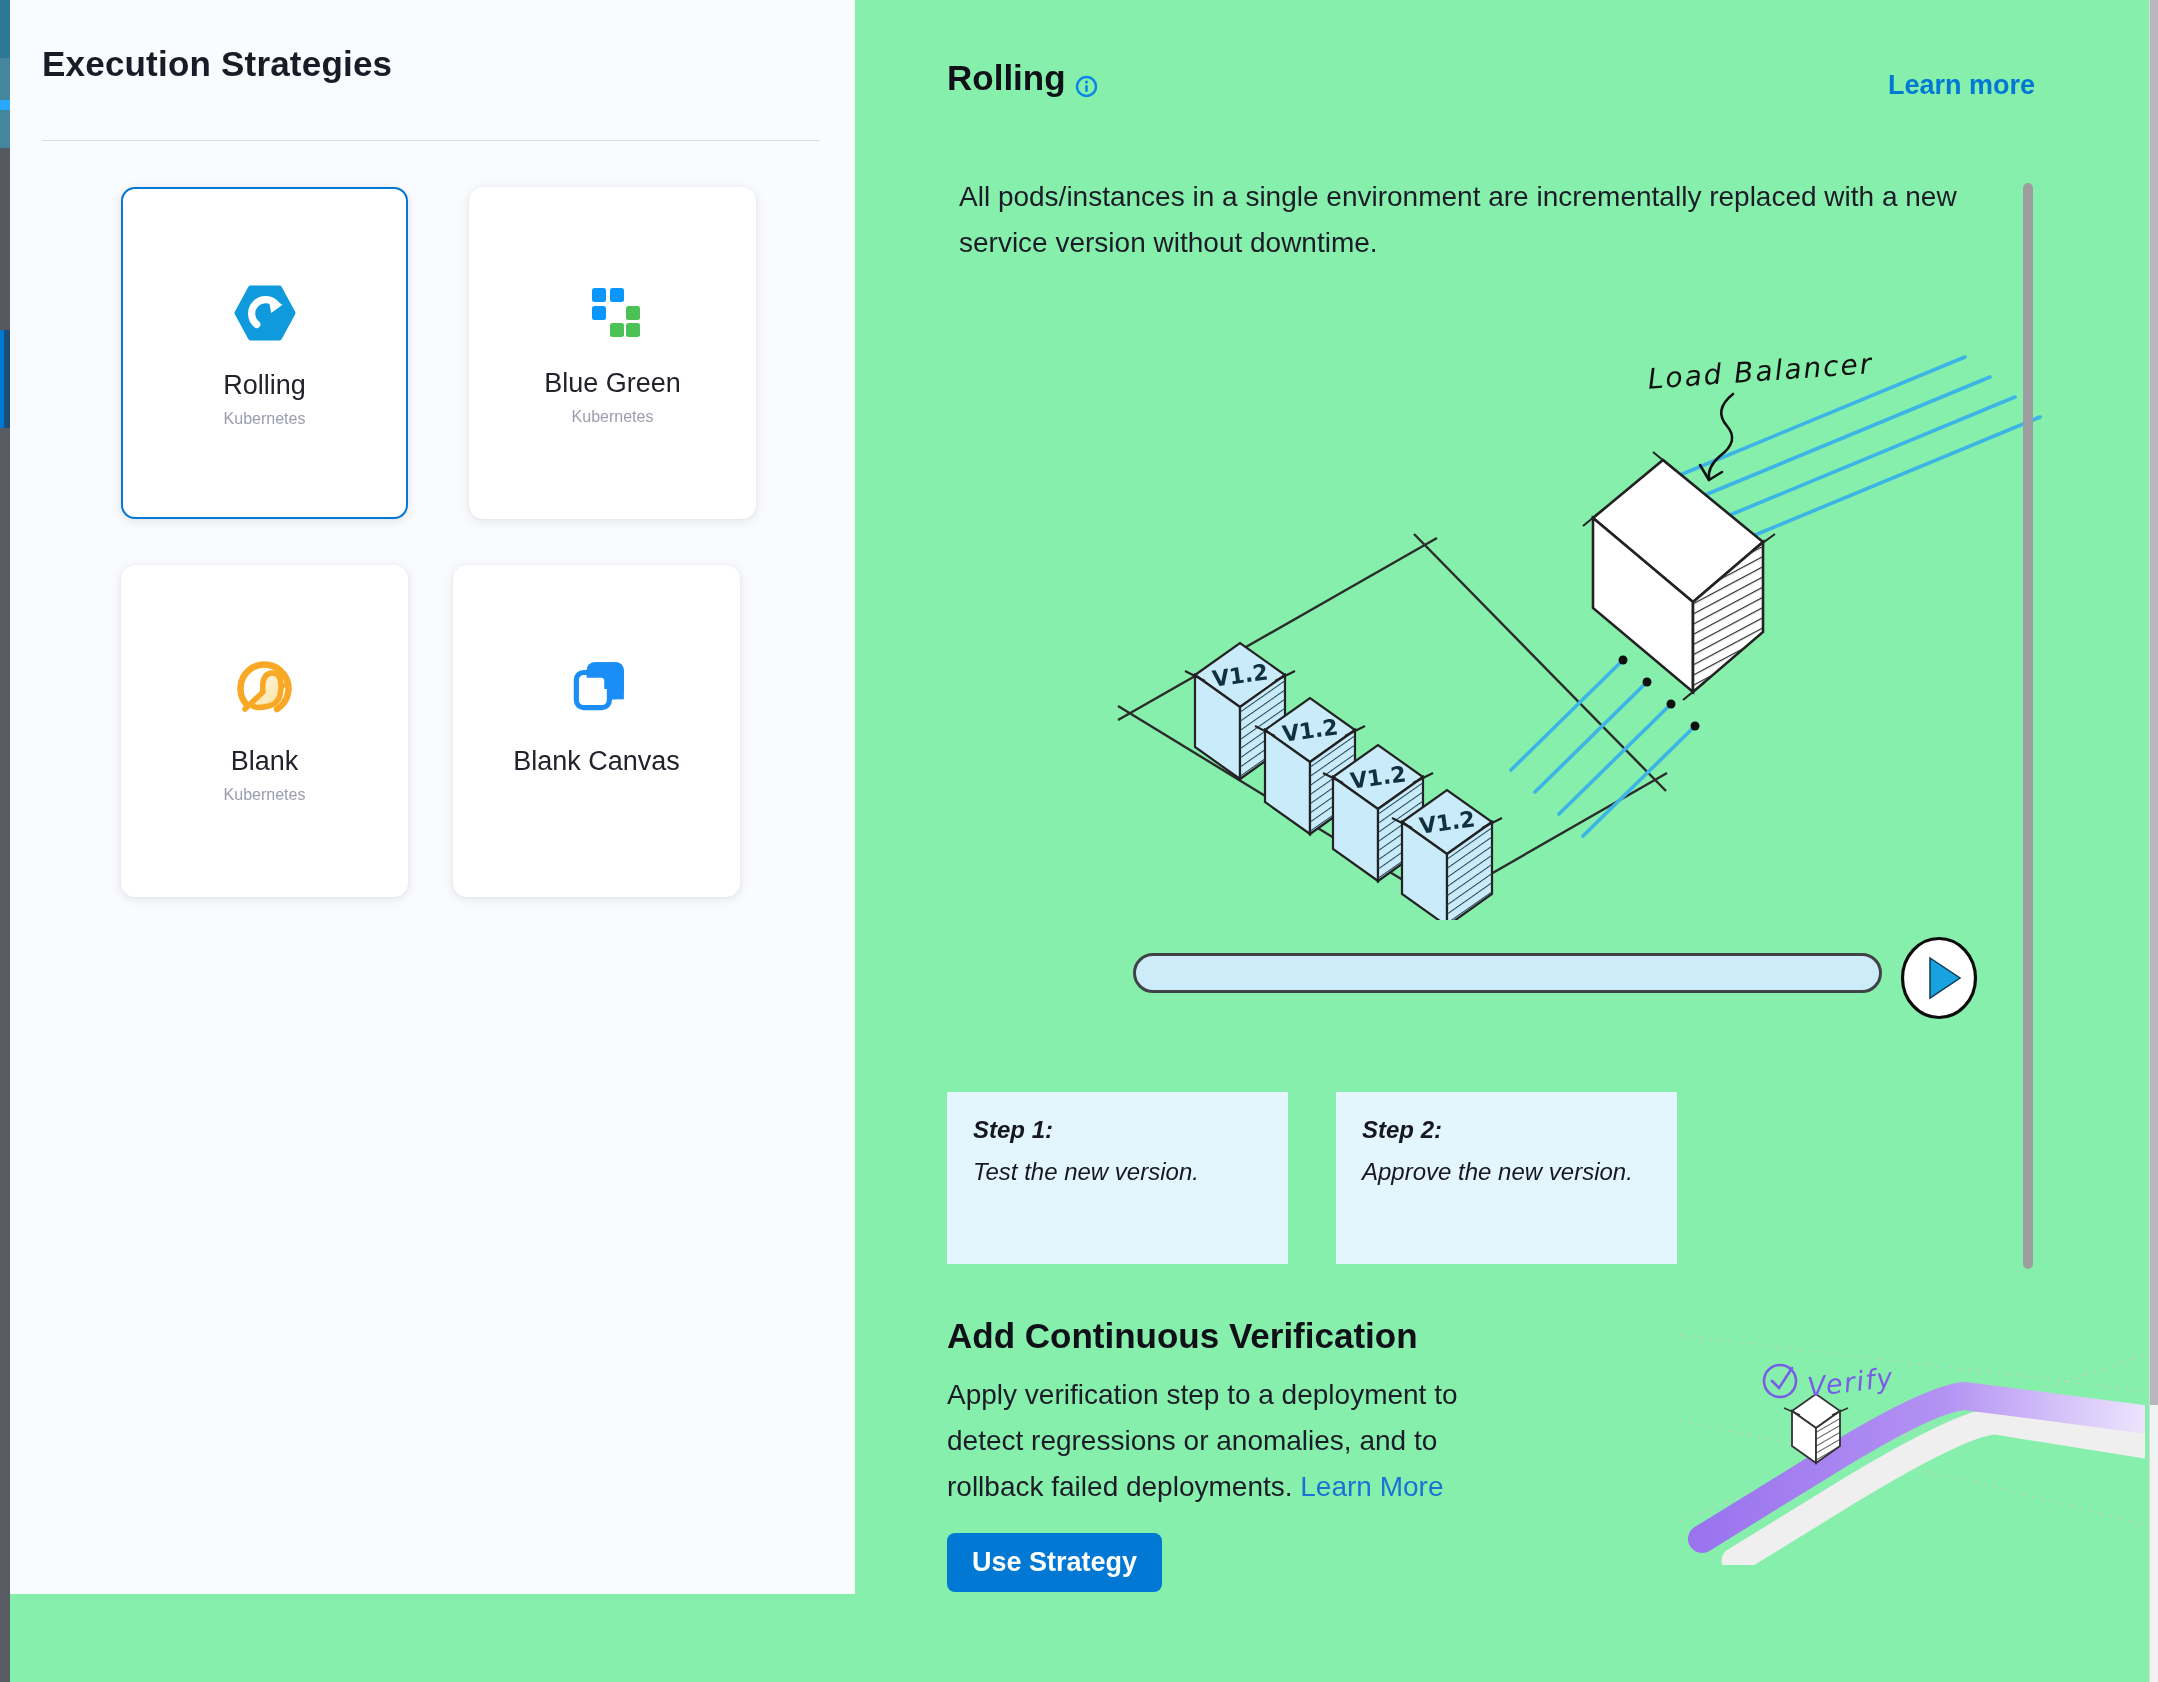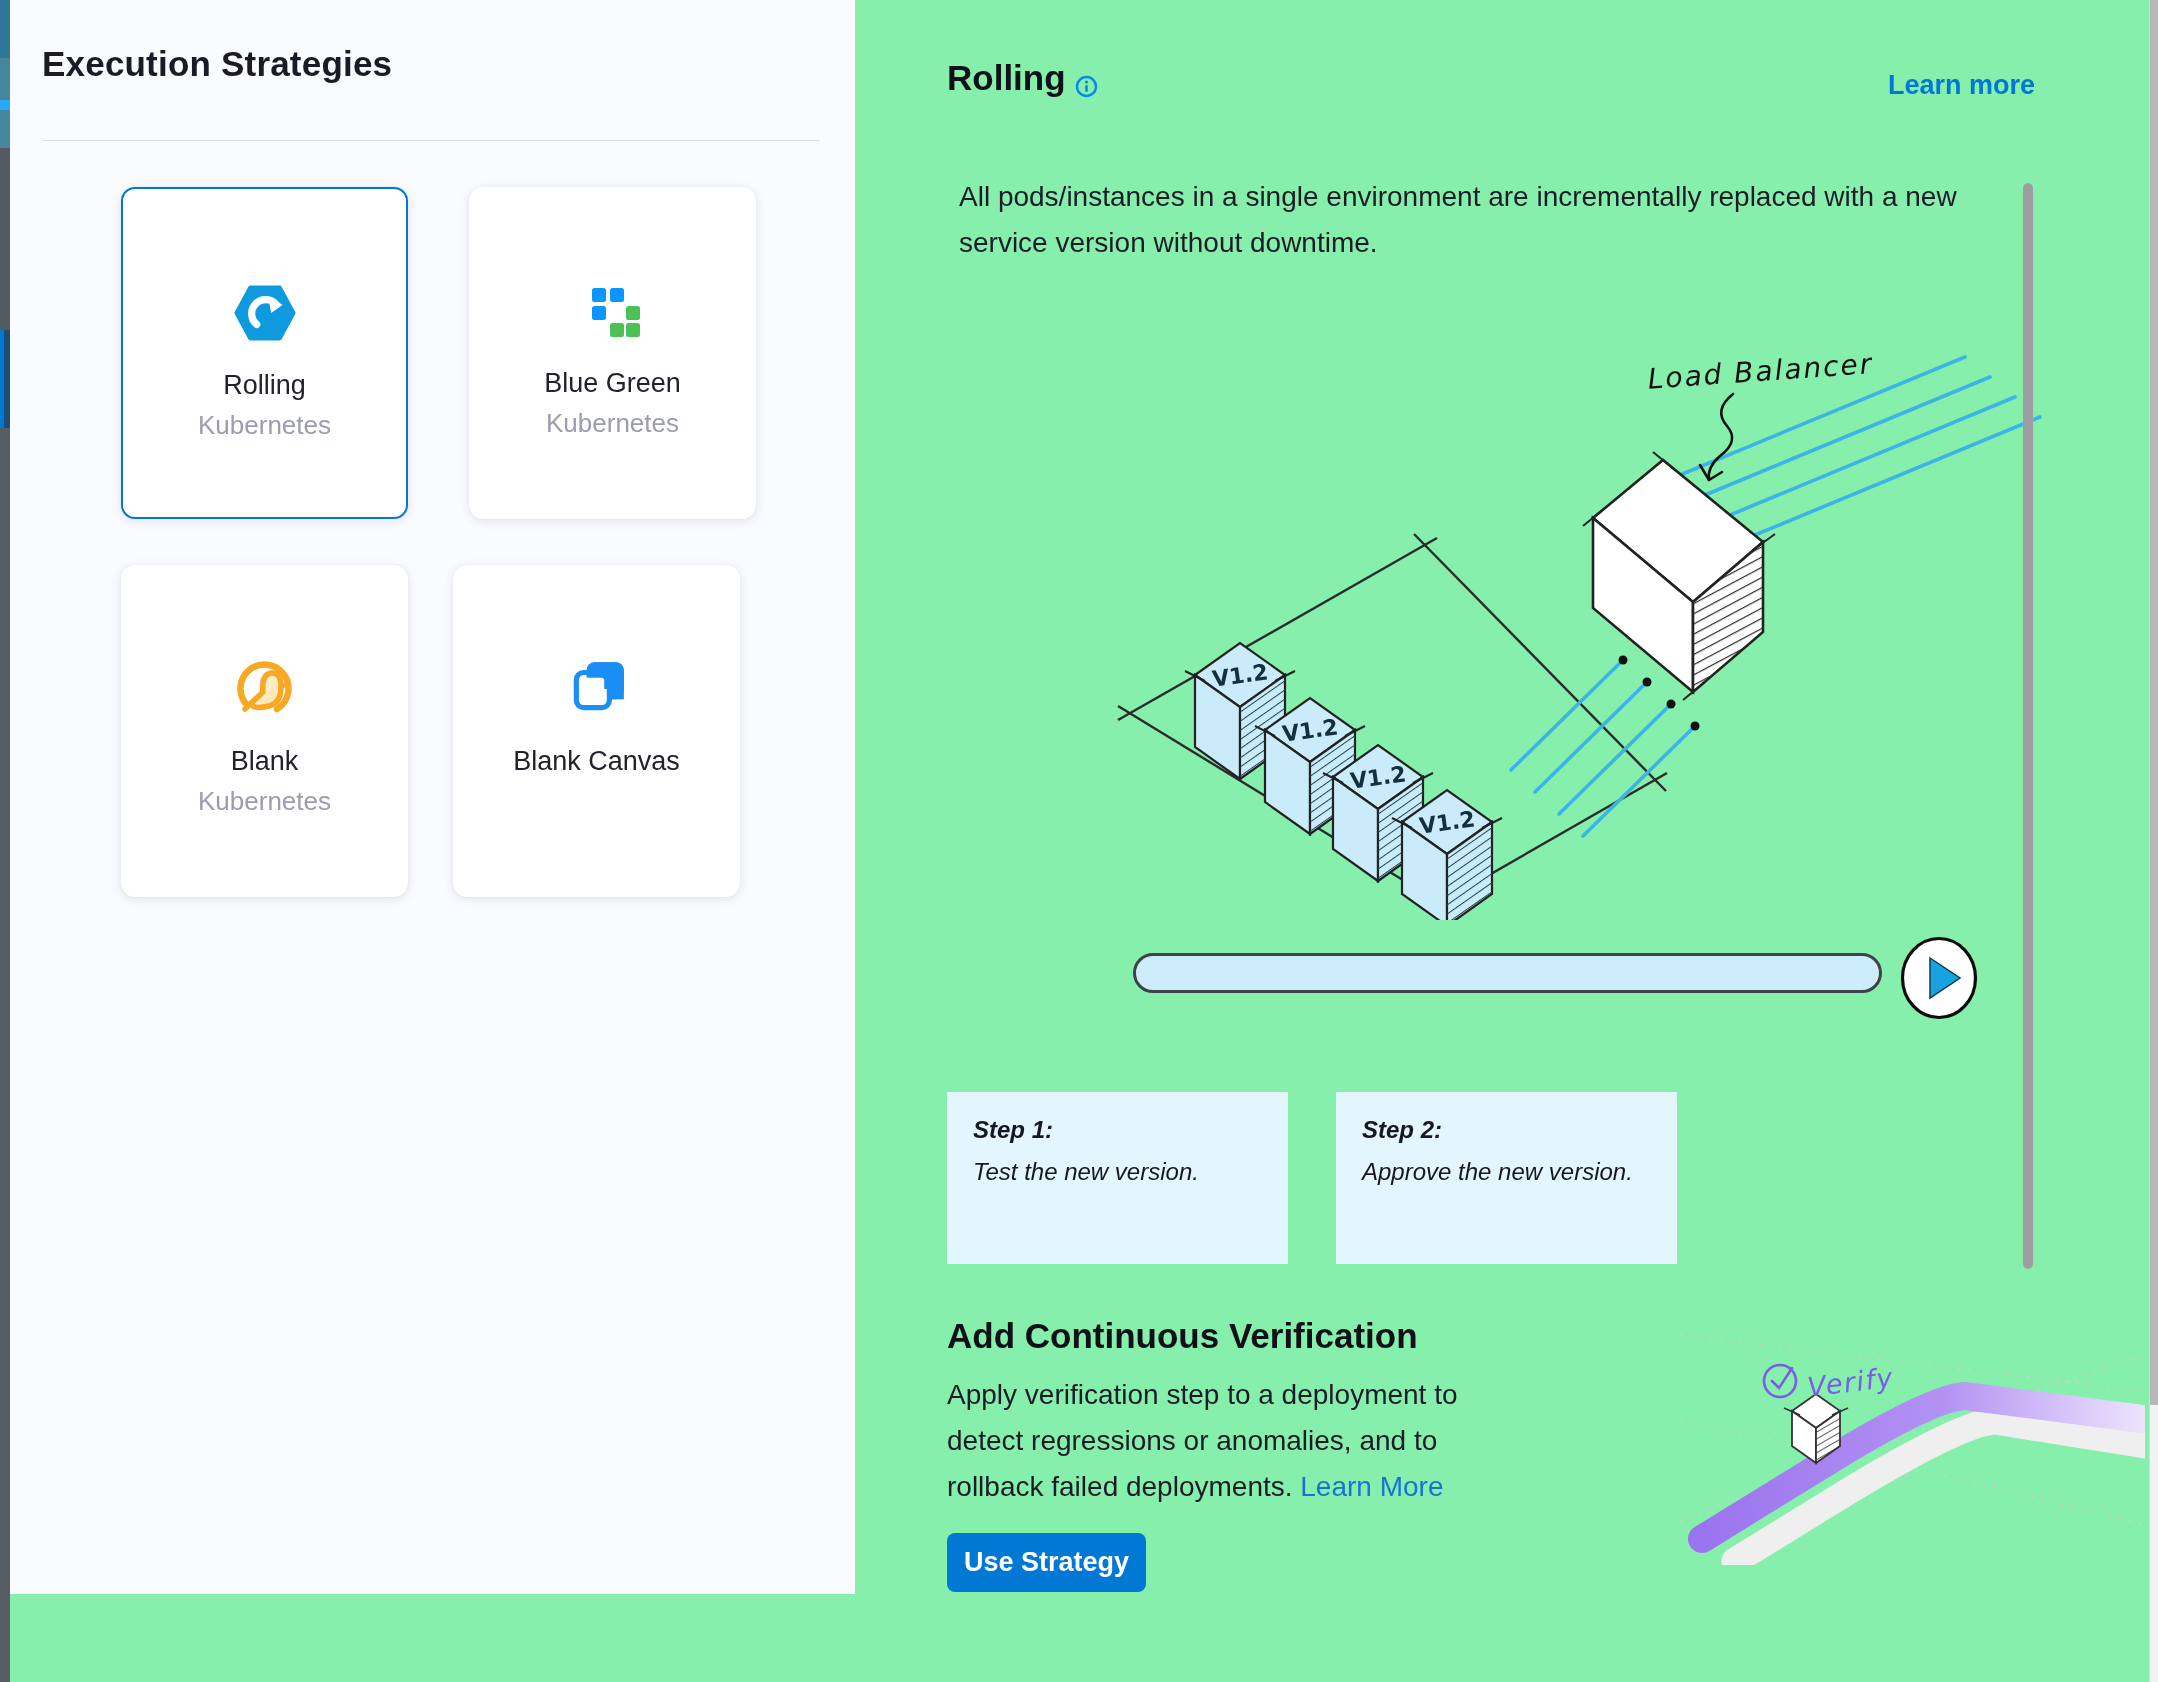--- a/index.html
+++ b/index.html
@@ -15,21 +15,21 @@
   .left-panel{left:10px;top:0;width:845px;height:1594px;background:#fafbfe;}
   .panel-title{left:42px;top:44px;font-size:35px;font-weight:700;color:#1b1b28;letter-spacing:.2px;}
   .divider{left:42px;top:140px;width:778px;height:1px;background:#dcdde4;}
 
   .card{position:absolute;width:287px;height:332px;background:#fff;border-radius:14px;
         box-shadow:0 2px 10px rgba(96,97,112,.16),0 0 2px rgba(40,41,61,.06);
         display:flex;flex-direction:column;align-items:center;box-sizing:border-box;cursor:pointer;}
   .card.selected{border:2px solid #0278d5;}
   .card .icon-wrap{margin-top:93px;height:62px;display:flex;align-items:center;justify-content:center;}
   .card .card-label{margin-top:26px;font-size:27px;color:#22222d;}
-  .card .card-sub{margin-top:9px;font-size:26px;color:#9b9cb0;}
+  .card .card-sub{margin-top:9px;font-size:16px;color:#9b9cb0;}
 
   
   .rp-title{left:947px;top:58px;font-size:35px;font-weight:700;color:#101018;}
   .info-btn{left:1075px;top:75px;width:23px;height:23px;cursor:pointer;}
   .learn-more-top{top:70px;right:123px;font-size:27px;font-weight:700;color:#0278d5;cursor:pointer;}
   .rp-desc{left:947px;top:162px;width:1085px;font-size:28px;line-height:46px;color:#1c1c28;}
 
   .illus{left:1095px;top:330px;width:950px;height:590px;}
 
   .progress-bar{left:1133px;top:953px;width:749px;height:40px;box-sizing:border-box;
@@ -37,21 +37,21 @@
   .play-btn{left:1899px;top:935px;width:80px;height:86px;cursor:pointer;}
 
   .step{position:absolute;top:1092px;width:341px;height:172px;background:#e4f6fd;
         box-sizing:border-box;padding:24px 26px;font-style:italic;}
   .step-title{font-size:24px;font-weight:700;color:#17171f;}
   .step-text{margin-top:14px;font-size:24px;color:#17171f;}
 
   .acv-heading{left:947px;top:1316px;font-size:35px;font-weight:700;color:#101018;}
   .acv-body{left:947px;top:1372px;width:590px;font-size:28px;line-height:46px;color:#1c1c28;}
   .inline-link{color:#1a73d4;cursor:pointer;}
-  .use-strategy{left:947px;top:1533px;height:59px;padding:0 17px;background:#0278d5;border:none;
+  .use-strategy{left:947px;top:1533px;height:59px;padding:0 25px;background:#0278d5;border:none;
                 border-radius:8px;color:#fff;font-size:27px;font-weight:700;
                 font-family:"Liberation Sans",sans-serif;cursor:pointer;}
 
   .verify-illus{left:1680px;top:1293px;width:465px;height:272px;}
 
   
   .inner-scrollbar{left:2023px;top:183px;width:10px;height:1086px;background:#9e9ea2;border-radius:5px;cursor:pointer;}
   .win-track{left:2149px;top:0;width:9px;height:1682px;background:#f1f2f3;border-left:1px solid #dadada;box-sizing:border-box;}
   .win-thumb{left:2150px;top:0;width:8px;height:1405px;background:#b5b7bb;cursor:pointer;}
 

